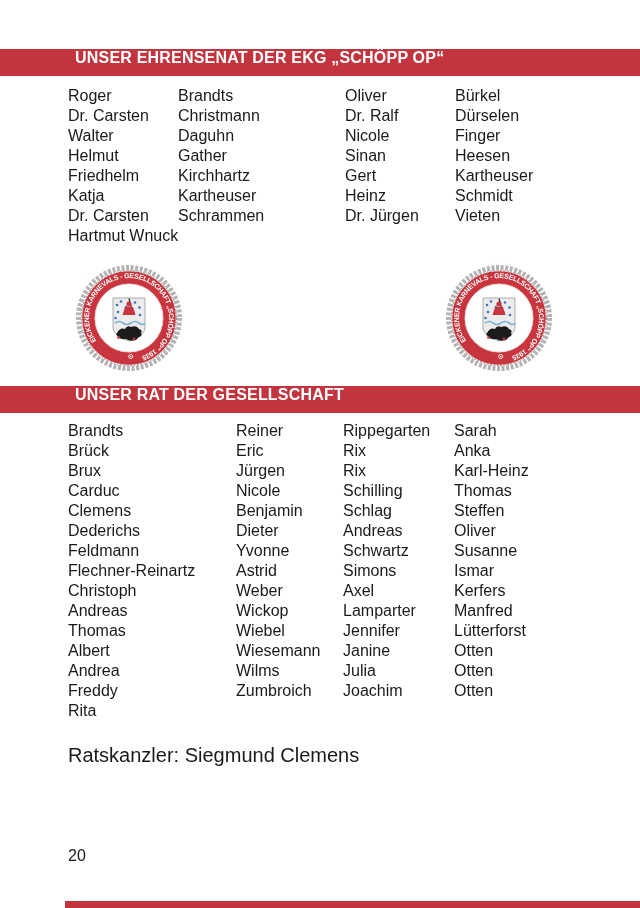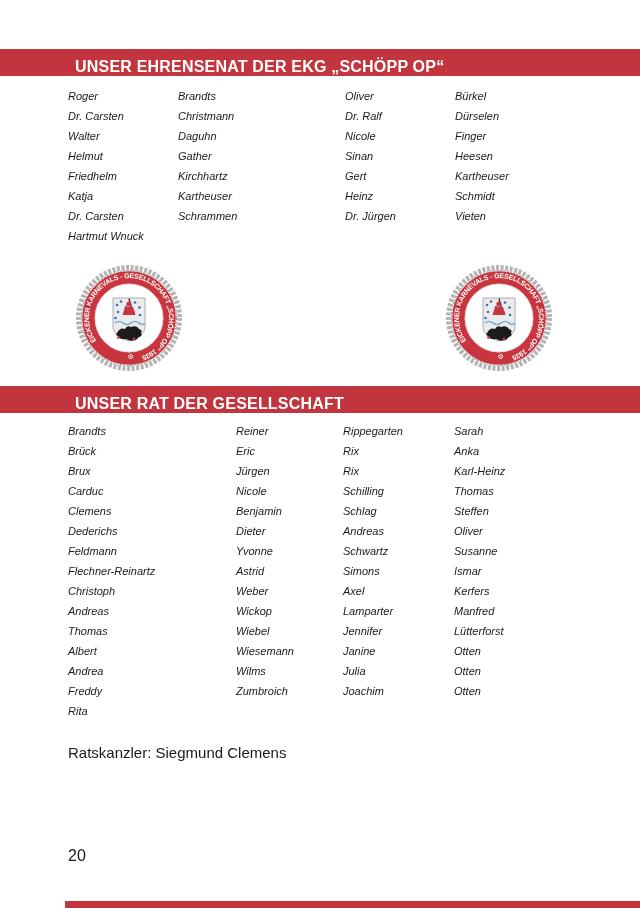--- a/index.html
+++ b/index.html
@@ -12,52 +12,51 @@
     background: #ffffff;
     overflow: hidden;
   }
   .red-bar {
     position: absolute;
     left: 0;
     width: 640px;
     height: 27px;
     background: #c2343e;
     display: flex;
-    align-items: flex-end;
+    align-items: flex-start;
   }
   .red-bar .bar-title {
     color: #ffffff;
     font-weight: bold;
     font-size: 16px;
     padding-left: 75px;
     letter-spacing: 0.2px;
     white-space: nowrap;
   }
   #bar1 { top: 49px; }
   #bar2 { top: 386px; }
   .name-grid {
     position: absolute;
     left: 68px;
     display: grid;
     color: #1a1a1a;
-    font-size: 11px;
+    font-size: 16px;
     line-height: 20px;
-    font-style: italic;
   }
   #grid1 { top: 86px;  grid-template-columns: 110px 167px 110px 1fr; width: 540px; }
   #grid2 { top: 421px; grid-template-columns: 168px 107px 111px 1fr; width: 540px; }
   .cell { height: 20px; white-space: nowrap; overflow: visible; }
   .seal { position: absolute; top: 264px; width: 108px; height: 108px; }
   #seal-left  { left: 75px; }
   #seal-right { left: 445px; }
   .footer-line {
     position: absolute;
     left: 68px;
     top: 744px;
-    font-size: 15px;
+    font-size: 20px;
     color: #1a1a1a;
     white-space: nowrap;
   }
   .page-number {
     position: absolute;
     left: 68px;
     top: 847px;
     font-size: 16px;
     color: #1a1a1a;
   }

